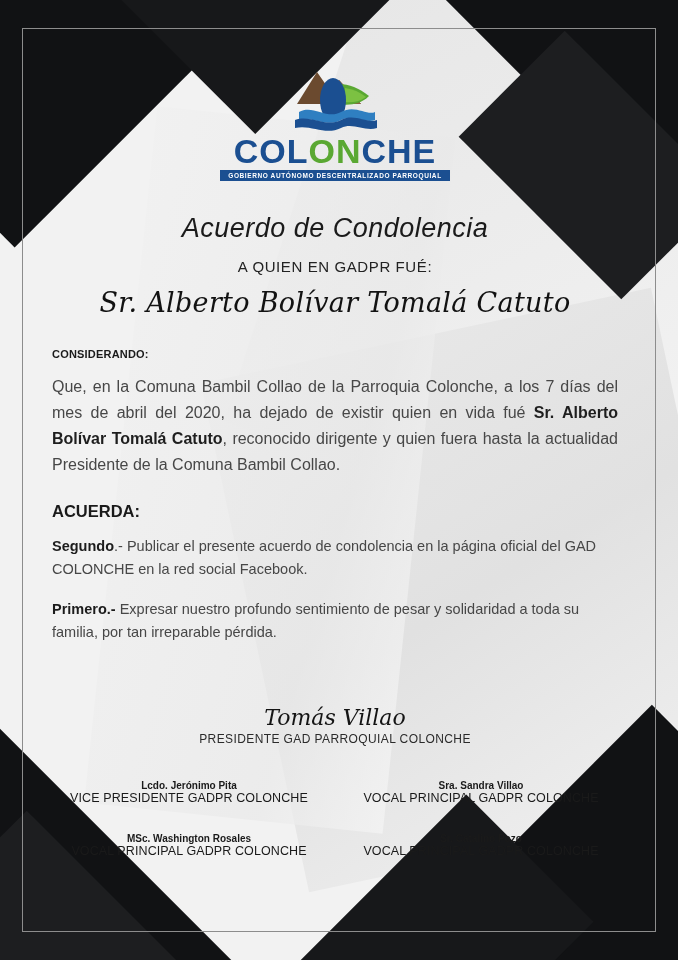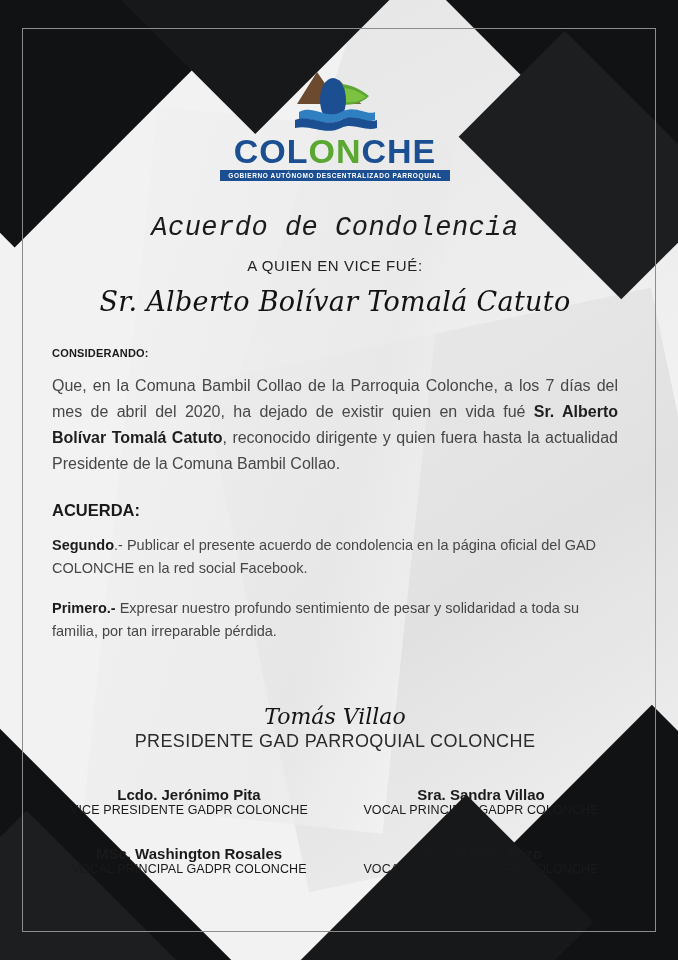--- a/index.html
+++ b/index.html
@@ -148,21 +148,21 @@
     letter-spacing: .6px;
     color: #ffffff;
     background: #1b4f91;
     padding: 2px 8px;
     margin-top: 2px;
     font-weight: bold;
     display: inline-block;
   }
 
   h1.title {
-    font-family: Liberation Mono, monospace;
+    font-family: Liberation Sans, sans-serif;
     font-style: italic;
     font-weight: normal;
     font-size: 27px;
     color: #1b1b1b;
     margin: 32px 0 0 0;
     letter-spacing: .5px;
   }
   .subtitle {
     font-size: 15px;
     color: #222;
@@ -216,36 +216,36 @@
     text-align: center;
     margin-top: 60px;
   }
   .sig-name {
     font-family: "DejaVu Serif", serif;
     font-style: italic;
     font-size: 22px;
     color: #141414;
   }
   .sig-role {
-    font-size: 18px;
+    font-size: 12px;
     color: #2b2b2b;
     letter-spacing: .4px;
     margin-top: 2px;
   }
 
   .signers {
     margin-top: 34px;
     display: grid;
     grid-template-columns: 1fr 1fr;
     row-gap: 28px;
     column-gap: 18px;
     text-align: center;
   }
   .signer-name {
-    font-size: 15px;
+    font-size: 10px;
     font-weight: bold;
     color: #1a1a1a;
   }
   .signer-role {
     font-size: 12.5px;
     color: #1a1a1a;
     letter-spacing: .1px;
   }
 </style>
 </head>
@@ -282,21 +282,21 @@
           <path d="M8 62 C24 56 38 70 54 62 C68 55 80 66 90 62 L90 70 C78 74 66 64 54 70 C38 78 24 66 8 70 Z" fill="#1b4f91"></path>
         </svg>
       </div>
       <div class="logo-text">
         <span class="c1">COL</span><span class="c2">ON</span><span class="c3">CHE</span>
       </div>
       <div class="logo-sub">GOBIERNO AUTÓNOMO DESCENTRALIZADO PARROQUIAL</div>
     </div>
 
     <h1 class="title">Acuerdo de Condolencia</h1>
-    <div class="subtitle">A QUIEN EN VICE FUÉ:</div>
+    <div class="subtitle">A QUIEN EN GADPR FUÉ:</div>
     <div class="deceased">Sr. Alberto Bolívar Tomalá Catuto</div>
 
     <div class="body-block">
       <div class="heading">CONSIDERANDO:</div>
       <p class="para">
         <span>Que, en la Comuna Bambil Collao de la Parroquia Colonche, a los 7 días del mes de abril del 2020, ha dejado de existir quien en vida fué </span><b>Sr. Alberto Bolívar Tomalá Catuto</b><span>, reconocido dirigente y quien fuera hasta la actualidad Presidente de la Comuna Bambil Collao.</span>
       </p>
 
       <div class="heading-2">ACUERDA:</div>
 

